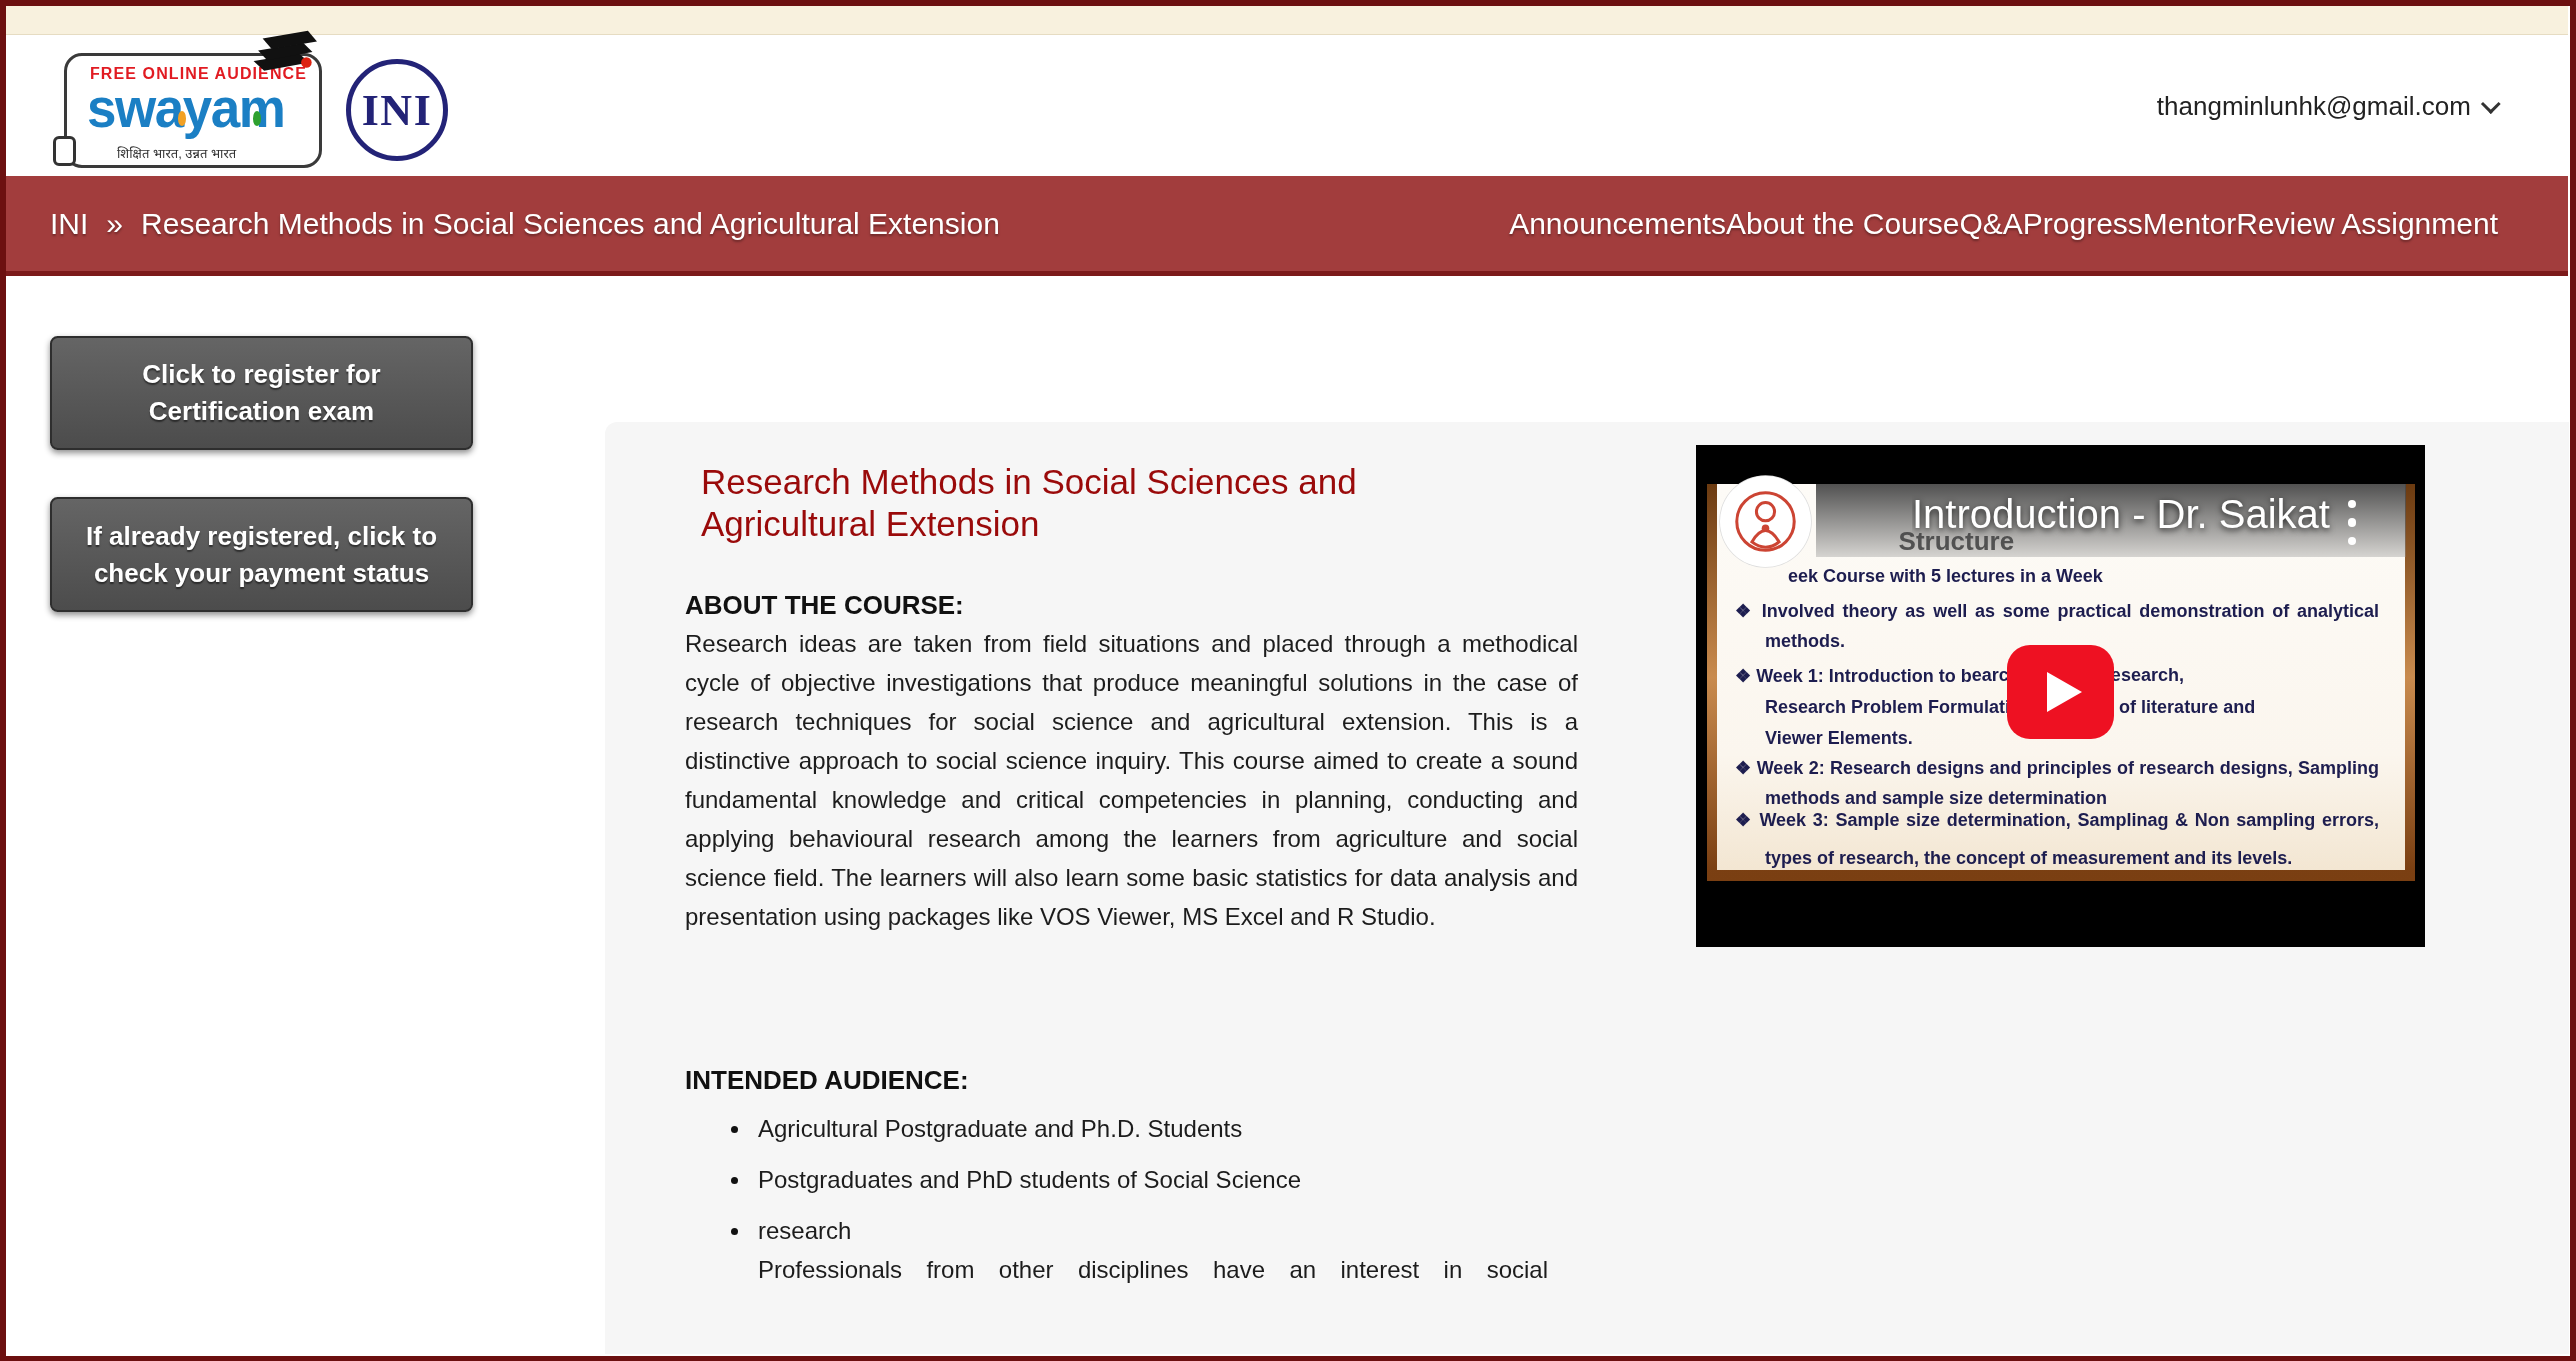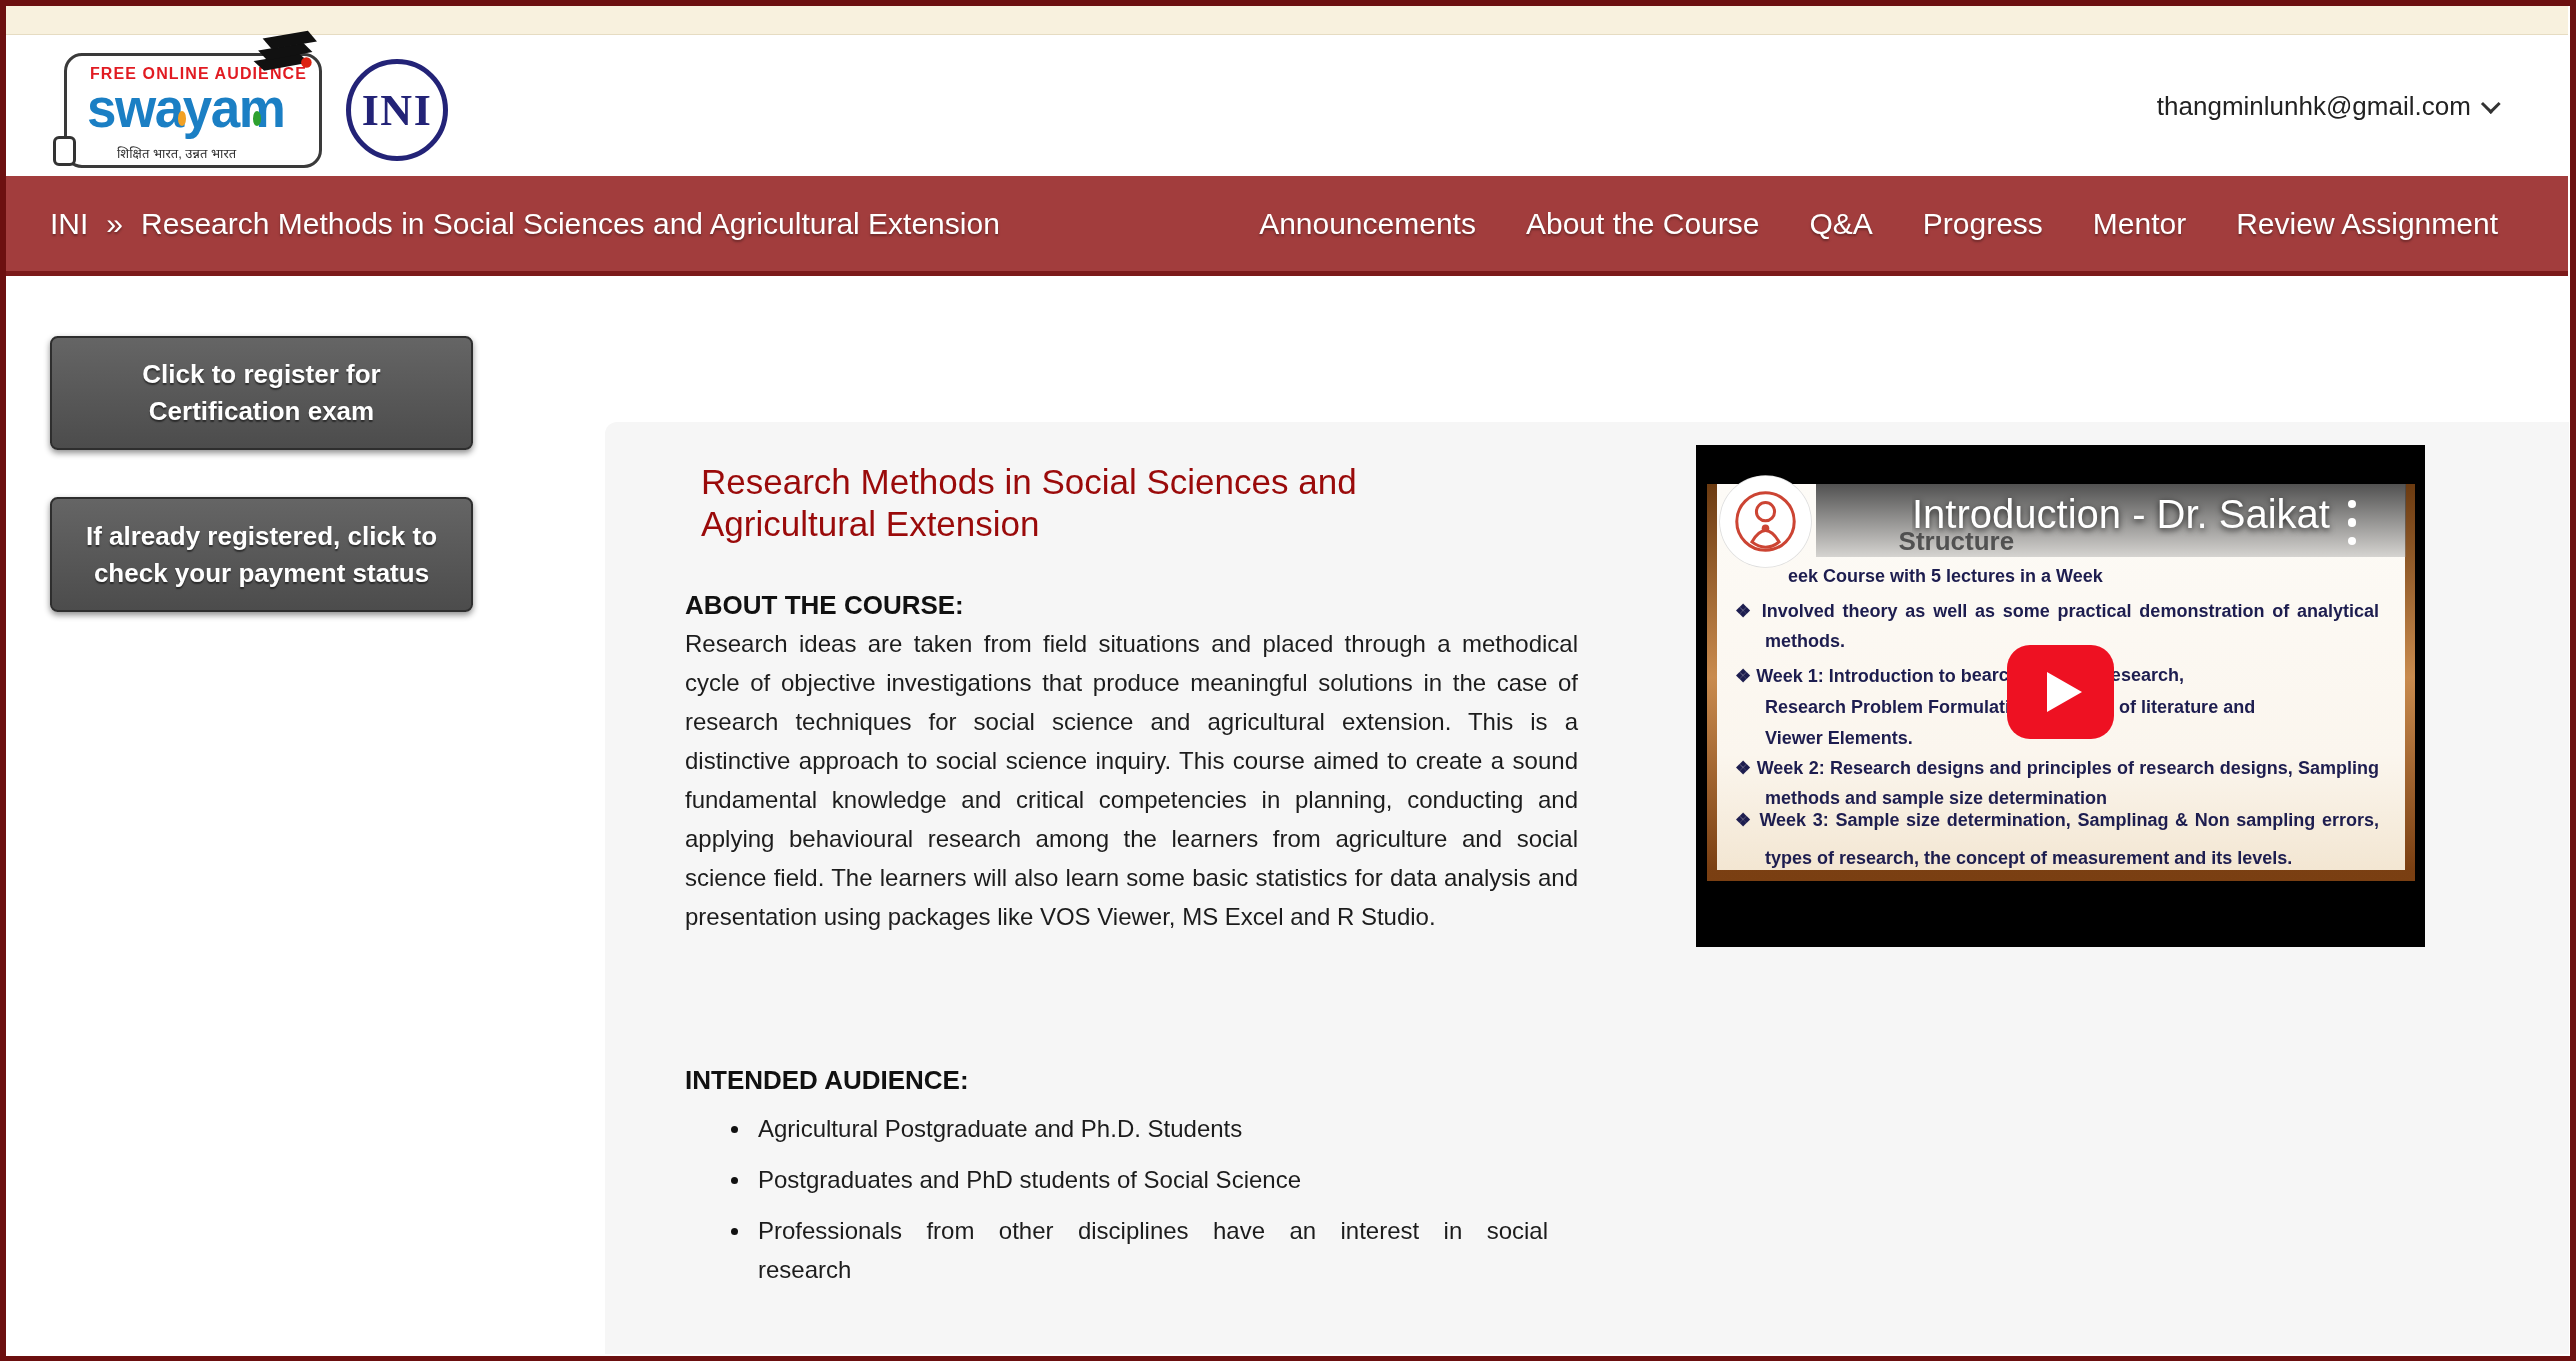--- a/index.html
+++ b/index.html
@@ -24,21 +24,21 @@
   .ini-logo{position:absolute;left:340px;top:24px;width:102px;height:102px;border:5.3px solid #232377;border-radius:50%;
     display:flex;align-items:center;justify-content:center;background:#fff;
     font-family:"Liberation Serif",serif;font-weight:bold;font-size:44px;color:#232377;letter-spacing:1.5px;}
   .account{position:absolute;right:70px;top:56px;display:flex;align-items:center;gap:13.6px;cursor:pointer;}
   .account-email{font-size:26px;color:#222;}
   .chev{width:13.6px;height:13.6px;border-right:3px solid #333;border-bottom:3px solid #333;transform:rotate(45deg);margin-top:-6px;}
   
   .navbar{position:absolute;left:0;top:170px;width:2562px;height:100px;background:#a23d3d;border-bottom:5.3px solid #7c1a1a;
     display:flex;align-items:center;color:#fff;}
   .crumbs{position:absolute;left:44px;display:flex;align-items:center;gap:18px;font-size:30px;text-shadow:0 1.5px 2.3px rgba(0,0,0,.35);}
-  .menu{position:absolute;right:70px;display:flex;align-items:center;gap:50px;font-size:30px;text-shadow:0 1.5px 2.3px rgba(0,0,0,.35);}
+  .menu{position:absolute;right:70px;display:flex;align-items:center;font-size:30px;text-shadow:0 1.5px 2.3px rgba(0,0,0,.35);}
   .menu .nav-item{cursor:pointer;white-space:nowrap;}
   
   .side-btn{position:absolute;left:44px;width:423px;border:2.3px solid #2e2e2e;border-radius:7.6px;
     background:linear-gradient(180deg,#656565,#4c4c4c);box-shadow:0 3px 6px rgba(0,0,0,.45);
     color:#fff;font-weight:bold;font-size:26px;line-height:37px;text-align:center;
     display:flex;align-items:center;justify-content:center;padding:12px 13.6px;cursor:pointer;text-shadow:0 1.5px 1.5px rgba(0,0,0,.5);}
   .btn-register{top:330px;height:114px;}
   .btn-payment{top:491px;height:115px;}
   .outline-card{position:absolute;left:49px;top:663px;width:447px;height:692px;background:#f7f7f7;
     border:1.5px solid #e2e2e2;border-radius:10.6px 10.6px 0 0;}
@@ -138,22 +138,22 @@
     <div class="about-text">Research ideas are taken from field situations and placed through a methodical cycle of objective investigations that produce meaningful solutions in the case of research techniques for social science and agricultural extension. This is a distinctive approach to social science inquiry. This course aimed to create a sound fundamental knowledge and critical competencies in planning, conducting and applying behavioural research among the learners from agriculture and social science field. The learners will also learn some basic statistics for data analysis and presentation using packages like VOS Viewer, MS Excel and R Studio.</div>
     <div class="aud-heading">INTENDED AUDIENCE:</div>
     <div class="aud-list">
         <div class="aud-item">
           <div class="aud-line">Agricultural Postgraduate and Ph.D. Students</div>
         </div>
         <div class="aud-item">
           <div class="aud-line">Postgraduates and PhD students of Social Science</div>
         </div>
         <div class="aud-item">
+          <div class="aud-line">research</div>
           <div class="aud-line jline">Professionals from other disciplines have an interest in social</div>
-          <div class="aud-line">research</div>
         </div>
       </div>
 
     <div class="video">
       <div class="slide">
         <div class="slide-heading">Structure</div>
       </div>
       <div class="vt-overlay"></div>
       <div class="v-title">Introduction - Dr. Saikat ...</div>
       <div class="kebab">

